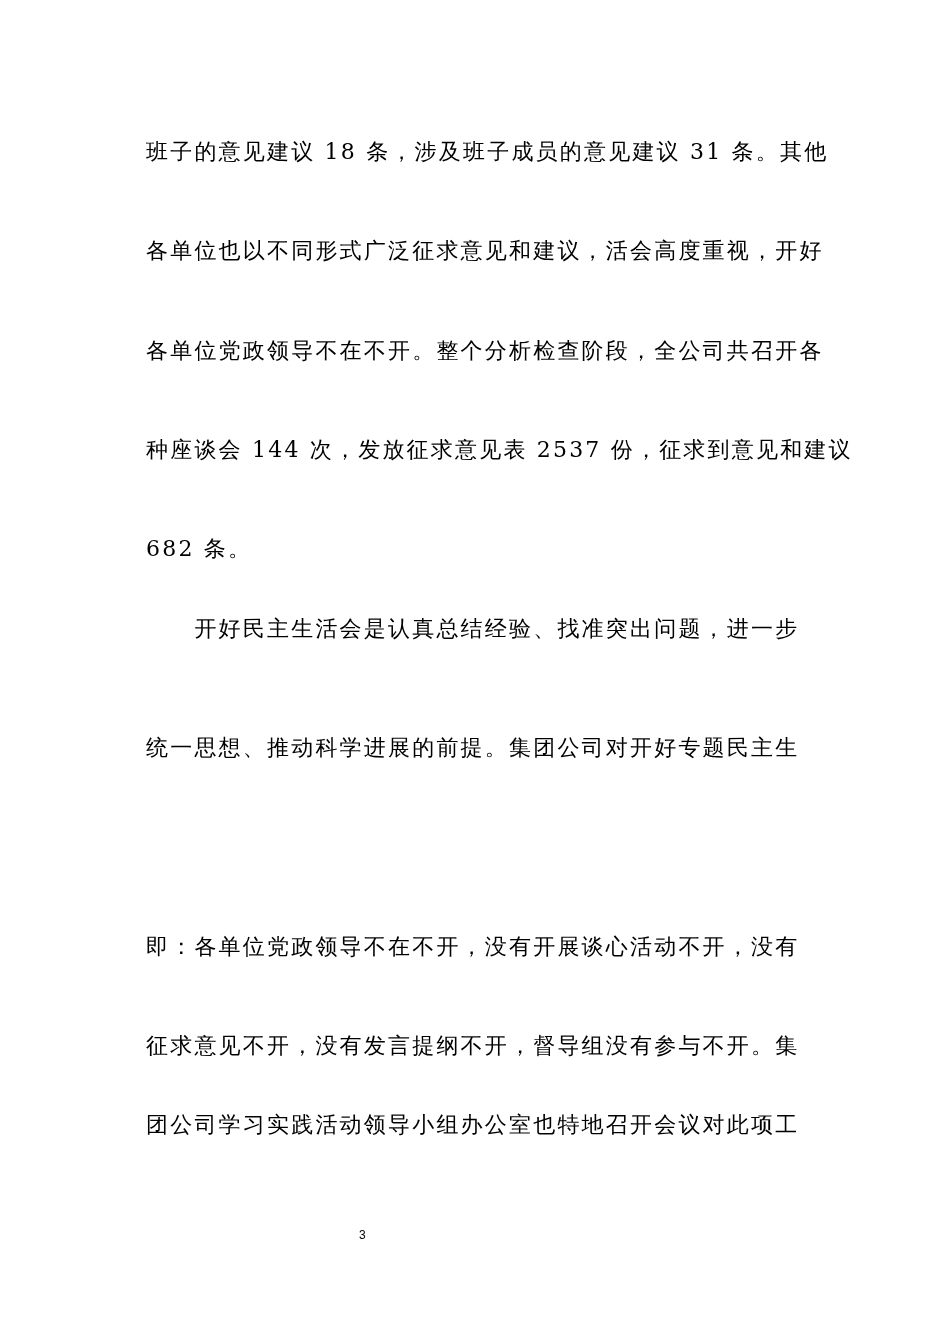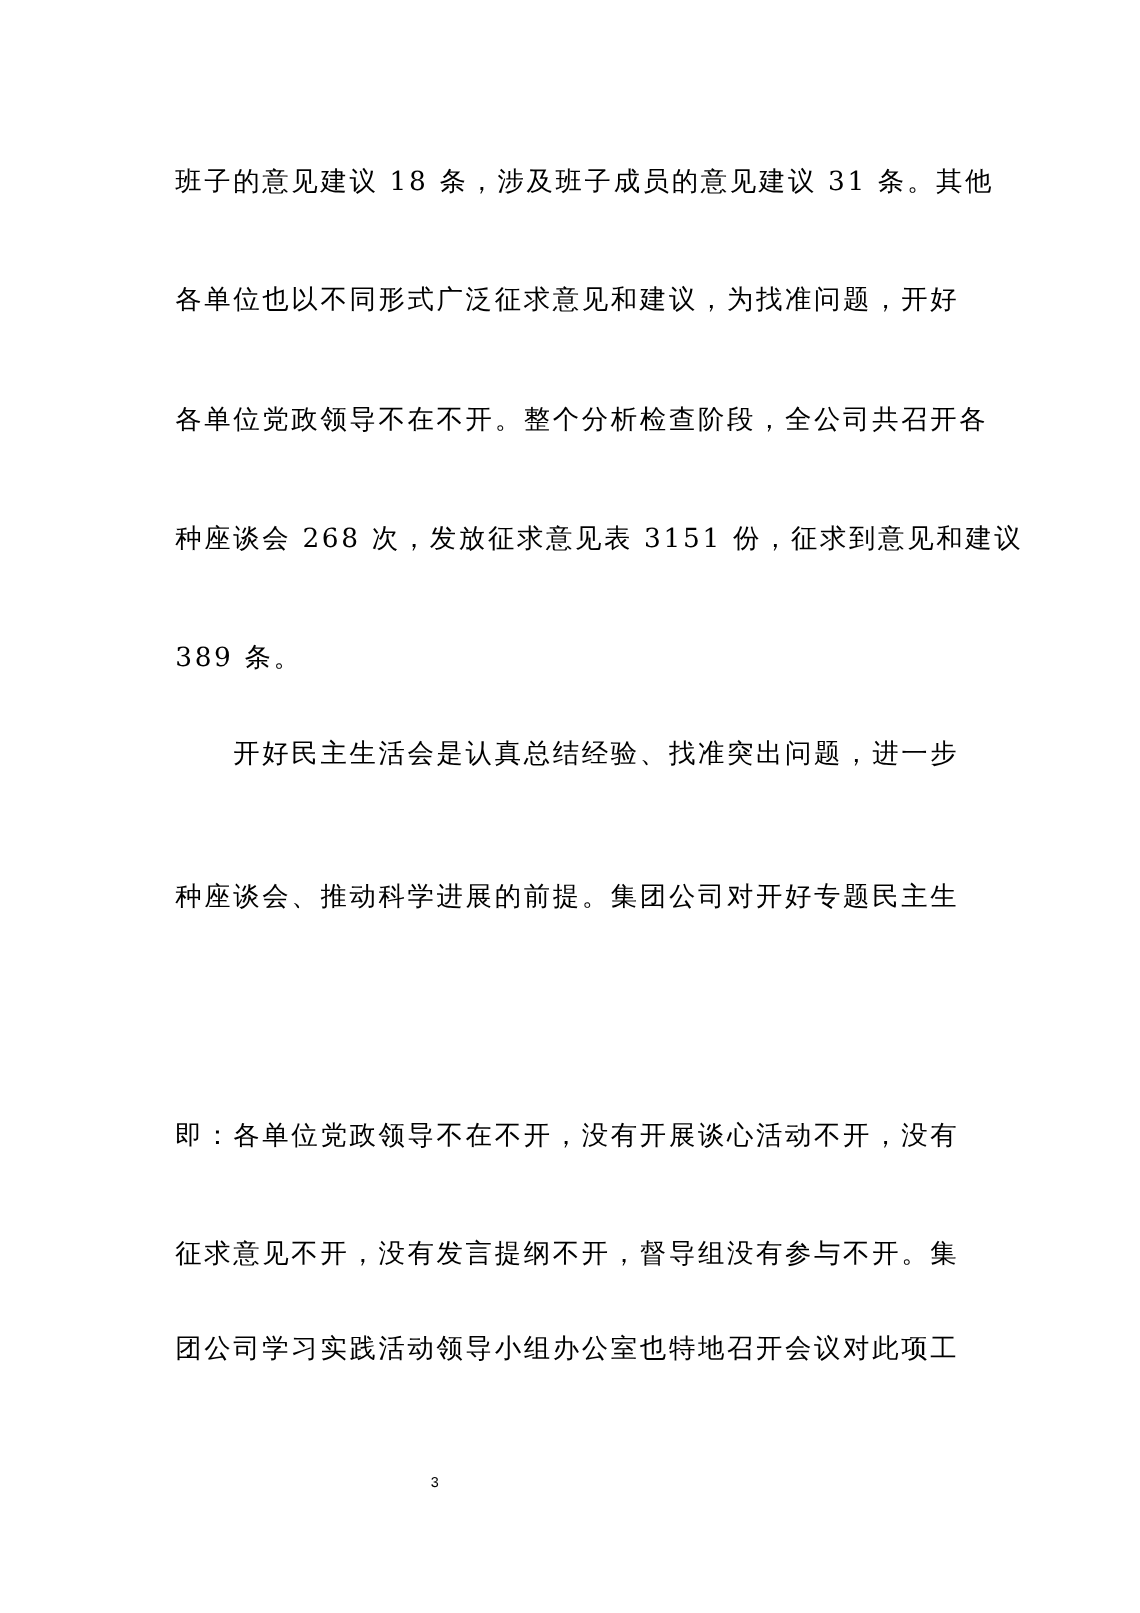--- a/index.html
+++ b/index.html
@@ -38,24 +38,24 @@
       font-family: "Liberation Sans", sans-serif;
       font-size: 12px;
       color: #000000;
     }
   </style>
 </head>
 <body>
 
 <div class="page">
   <div class="line" style="top:137px">班子的意见建议 18 条，涉及班子成员的意见建议 31 条。其他</div>
-  <div class="line" style="top:236px">各单位也以不同形式广泛征求意见和建议，为找准问题，开好</div>
+  <div class="line" style="top:236px">各单位也以不同形式广泛征求意见和建议，活会高度重视，开好</div>
   <div class="line" style="top:336px">各单位党政领导不在不开。整个分析检查阶段，全公司共召开各</div>
-  <div class="line" style="top:435px">种座谈会 268 次，发放征求意见表 3151 份，征求到意见和建议</div>
-  <div class="line" style="top:534px">389 条。</div>
+  <div class="line" style="top:435px">种座谈会 144 次，发放征求意见表 2537 份，征求到意见和建议</div>
+  <div class="line" style="top:534px">682 条。</div>
   <div class="line" style="top:614px">　　开好民主生活会是认真总结经验、找准突出问题，进一步</div>
-  <div class="line" style="top:733px">种座谈会、推动科学进展的前提。集团公司对开好专题民主生</div>
+  <div class="line" style="top:733px">统一思想、推动科学进展的前提。集团公司对开好专题民主生</div>
   <div class="line" style="top:932px">即：各单位党政领导不在不开，没有开展谈心活动不开，没有</div>
   <div class="line" style="top:1031px">征求意见不开，没有发言提纲不开，督导组没有参与不开。集</div>
   <div class="line" style="top:1110px">团公司学习实践活动领导小组办公室也特地召开会议对此项工</div>
 
   <div class="page-number">3</div>
 </div>
 
 </body></html>

